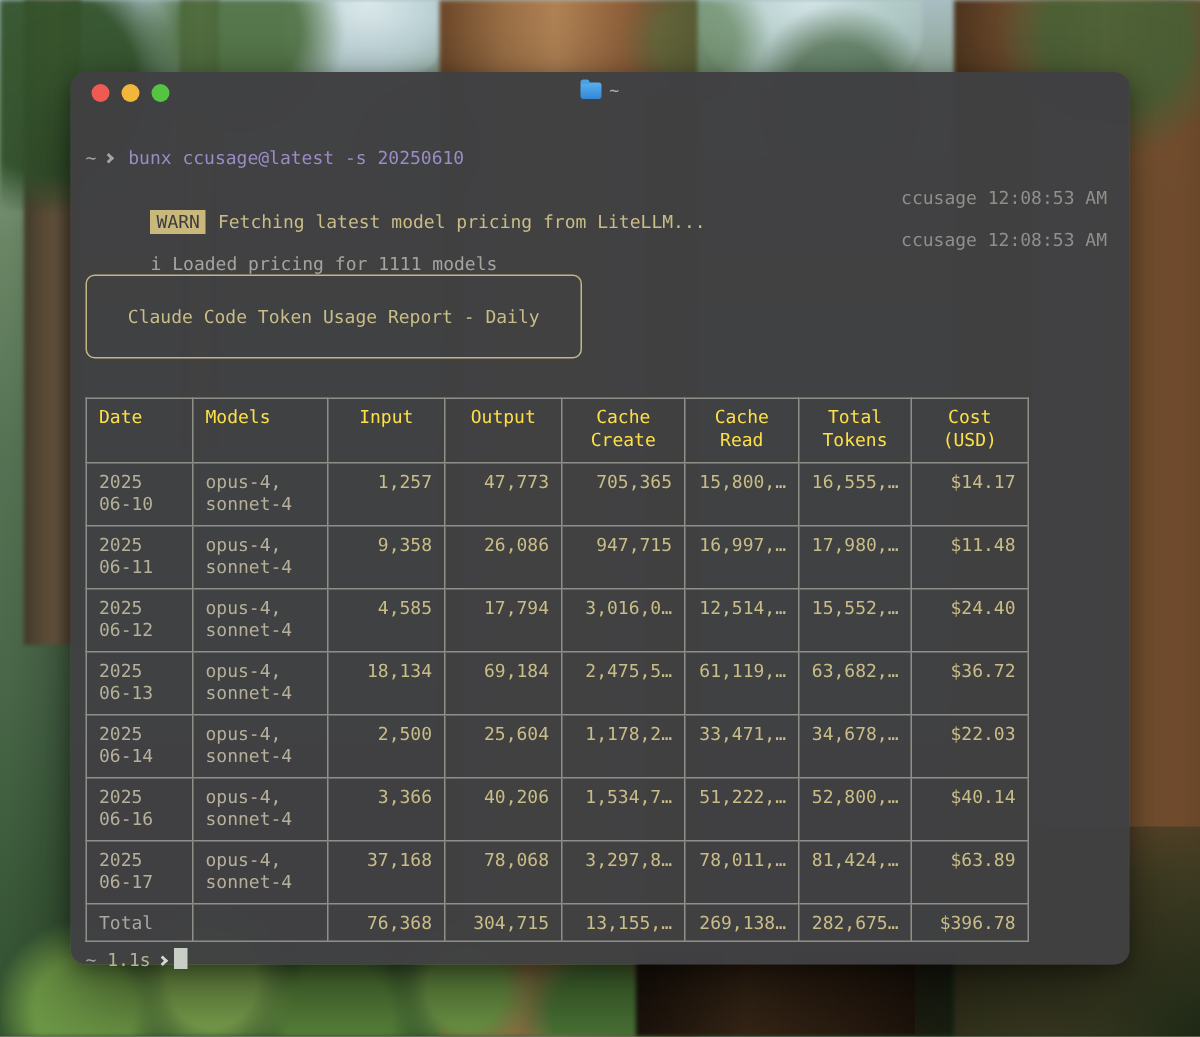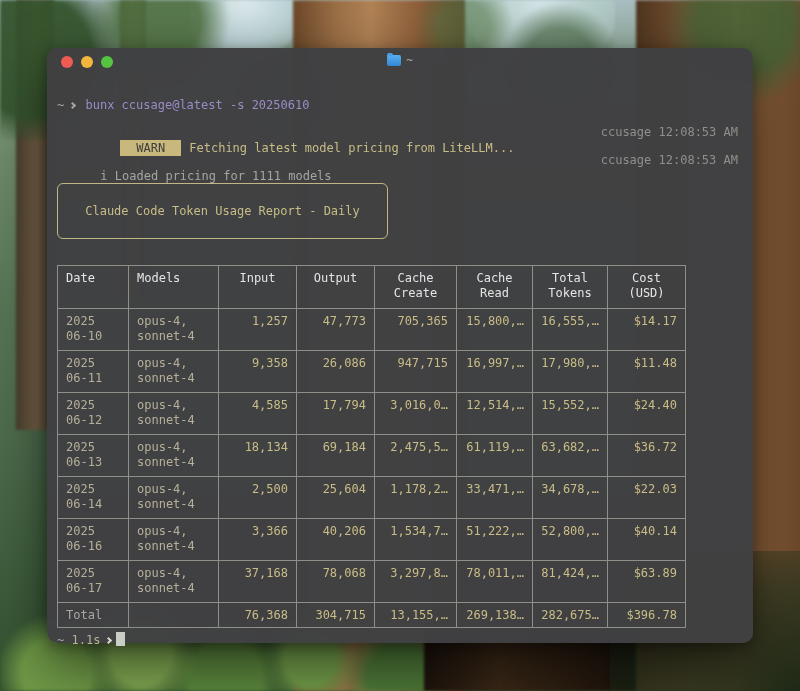--- a/index.html
+++ b/index.html
@@ -59,31 +59,31 @@
     border-radius:2px 2px 0 0; background:#4aa0e4; }
   .title-path { color:#b2b2ad; font-size:11px; }
 
   .term { position:absolute; left:0; top:27px; right:0; bottom:0; padding:0 15px 0 10px; }
   .tline { position:absolute; left:10px; right:15px; height:16px; line-height:16px; white-space:pre; }
   .chev { display:inline-block; width:5px; height:5px; border-right:2px solid; border-top:2px solid;
     transform:rotate(45deg); margin:0 3px 1px 6px; }
   .grey { color:#a5a5a0; }
   .purple { color:#9a8cc5; }
   .tan { color:#c9bd87; }
-  .warn-badge { background:#c9b87b; color:#3c3c3e; padding:1px 16px; margin-right:8px;margin-left:20px; }
+  .warn-badge { background:#c9b87b; color:#3c3c3e; padding:1px 4px; margin-right:8px; }
   .right-ts { position:absolute; right:0; top:0; color:#8f8f8b; }
 
   .report-box { position:absolute; left:10px; top:108px; width:331px; height:56px;
     border:1px solid #c2b784; border-radius:6px; display:flex; align-items:center; justify-content:center;
     color:#c9bd87; }
 
   table { position:absolute; left:10px; top:190px; border-collapse:collapse; table-layout:fixed; }
   th, td { border:1px solid #8f8f89; padding:5px 8px 0 8px; vertical-align:top;
     line-height:15px; white-space:pre-line; font-weight:normal; font-size:12px; }
-  th { color:#e5e5e5; }
+  th { color:#fde047; }
   tr.header-row { height:43px; }
   tr.data-row { height:42px; }
   tr.total-row { height:25px; }
   td { color:#c9bd87; text-align:right; }
   .c0 { width:71px; } .c1 { width:90px; } .c2 { width:78px; } .c3 { width:78px; }
   .c4 { width:82px; } .c5 { width:76px; } .c6 { width:75px; } .c7 { width:78px; }
   th.c0, th.c1, td.c0, td.c1 { text-align:left; }
   td.c0, td.c1 { color:#b6b09b; }
   tr.total-row td.c0 { color:#a8a8a2; }
 

